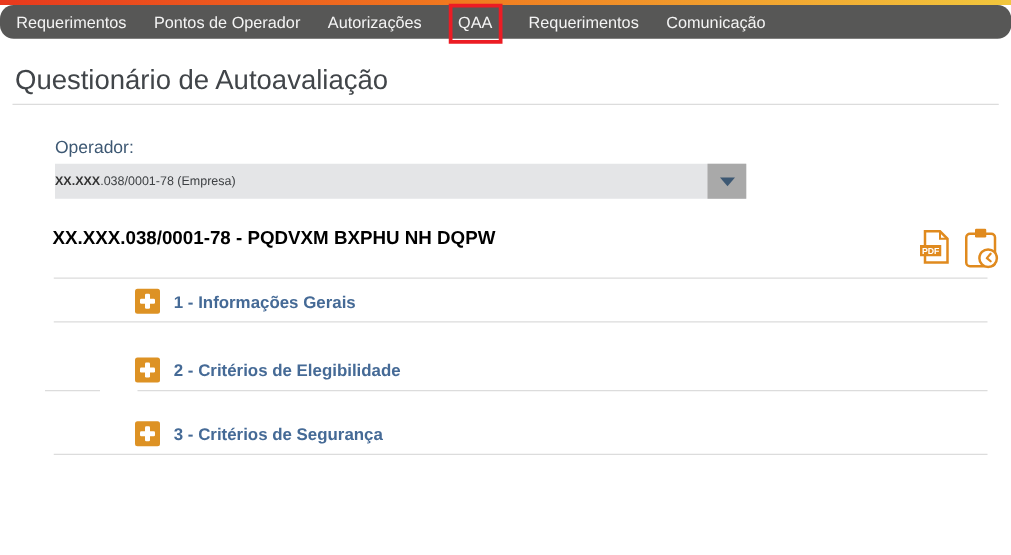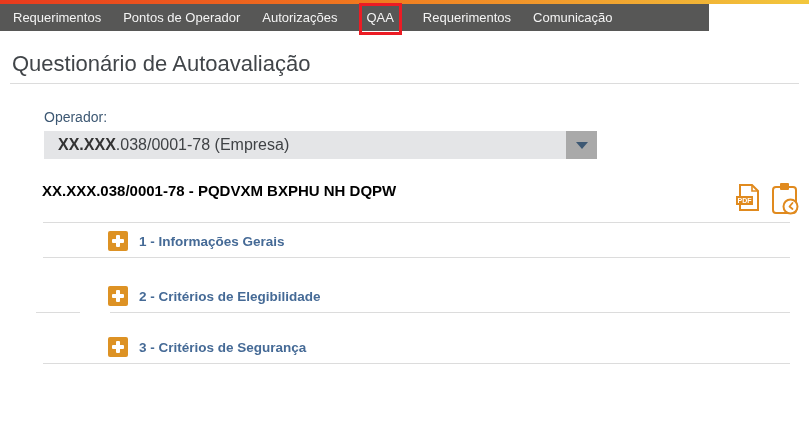--- a/index.html
+++ b/index.html
@@ -12,24 +12,25 @@
   }
 
   
   .top-strip {
     position: absolute; left: 0; top: 0; width: 809px; height: 4px;
     background: linear-gradient(90deg, #e8391d 0%, #f0791f 45%, #f2c73d 100%);
   }
 
   
   .navbar {
-    position: absolute; left: 0; top: 4px; width: 709px; height: 27px;
+    position: absolute; left: 0; top: 4px; width: 809px; height: 27px;
     background: #575756;
     display: flex; align-items: flex-start;
     padding-left: 2px;
+    border-radius: 11px;
   }
   .nav-item {
     color: #f4f4f4; font-size: 13px; padding: 0 11px;
     height: 27px; display: flex; align-items: center;
     cursor: pointer; position: relative; white-space: nowrap;
   }
   .nav-item.qaa { margin: 0 7px; }
   .qaa-highlight {
     position: absolute; left: 4px; right: 3px; top: -1px; bottom: -4px;
     border: 3px solid #ec1c24; pointer-events: none;
@@ -48,21 +49,21 @@
   
   .operator-label {
     position: absolute; left: 44px; top: 109px;
     font-size: 14px; color: #3d5873;
   }
   .operator-select {
     position: absolute; left: 44px; top: 131px; width: 553px; height: 28px;
     background: #e4e5e7; cursor: pointer;
     display: flex; align-items: center;
   }
-  .operator-value { padding-left: 14px; font-size: 16px; color: #3f4245; }
+  .operator-value { font-size: 10px; color: #3f4245; }
   .operator-value b { font-weight: 700; color: #333; }
   .select-caret-btn {
     position: absolute; right: 0; top: 0; width: 31px; height: 28px;
     background: #a9a9a9; display: flex; align-items: center; justify-content: center;
     cursor: pointer;
   }
   .caret-down {
     width: 0; height: 0;
     border-left: 6px solid transparent; border-right: 6px solid transparent;
     border-top: 7px solid #3d5873;

